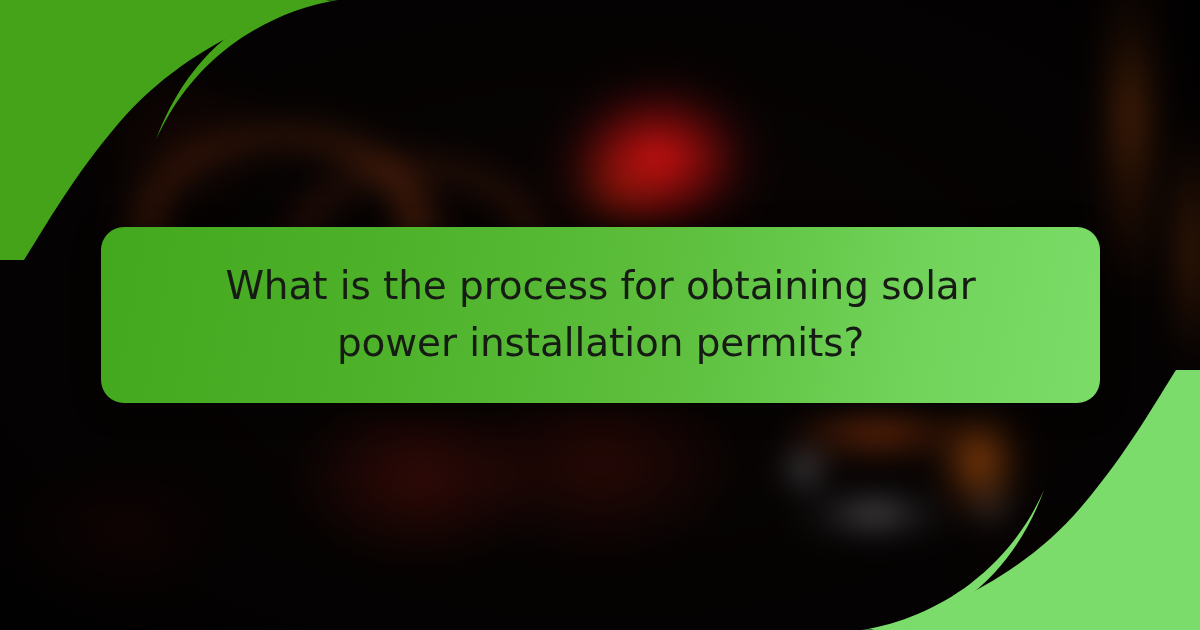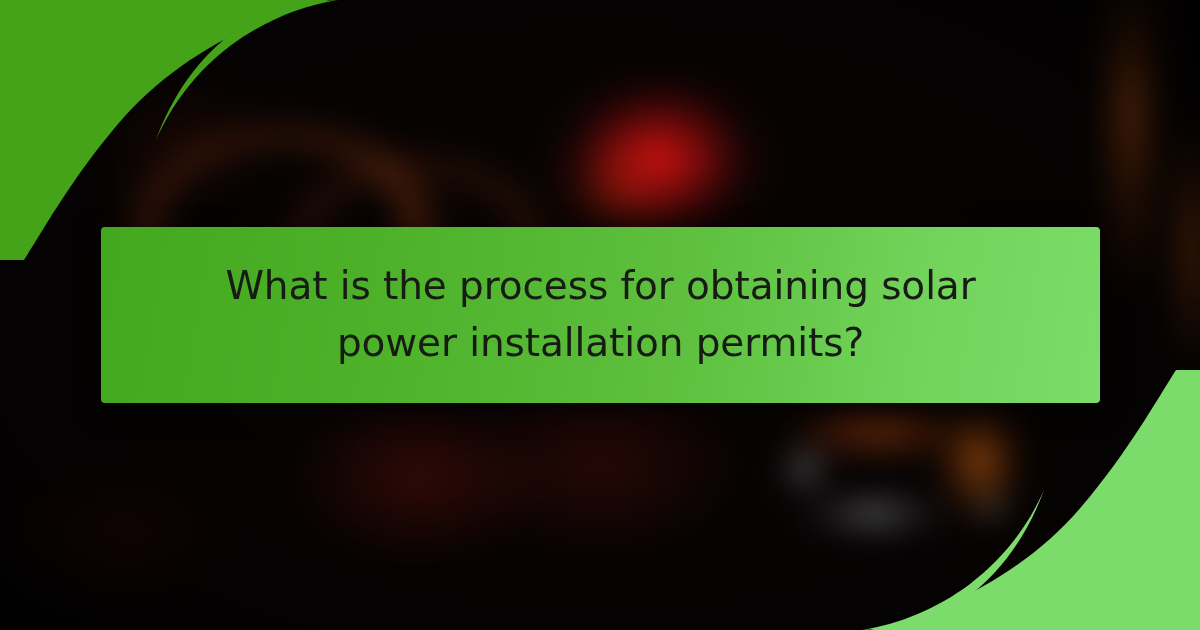--- a/index.html
+++ b/index.html
@@ -65,21 +65,21 @@
   #corner-tl { top: 0; left: 0; }
   #corner-br { right: 0; bottom: 0; }
 
   
   #question-banner {
     position: absolute;
     left: 101px;
     top: 227px;
     width: 999px;
     height: 176px;
-    border-radius: 4px;
+    border-radius: 23px;
     background: linear-gradient(100deg, #44a81f 0%, #4cb028 26%, #5ec03e 58%, #72d45b 82%, #7bdc68 100%);
     box-shadow: 0 6px 26px rgba(0,0,0,0.55);
     display: flex;
     align-items: center;
     justify-content: center;
     box-sizing: border-box;
     padding: 10px 80px;
   }
 
   #question-text {

